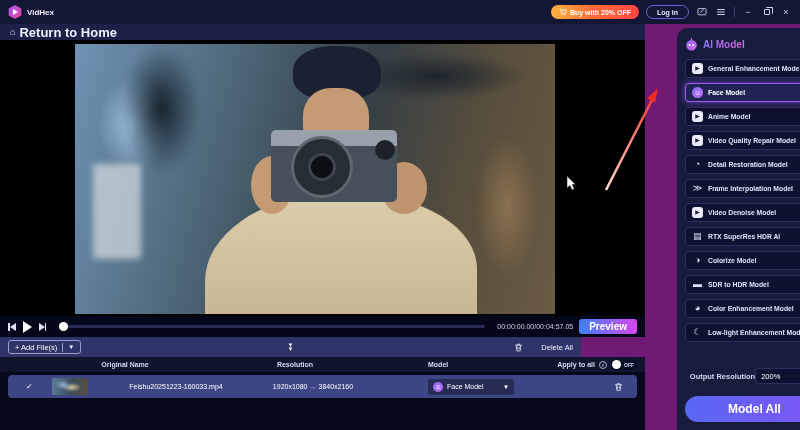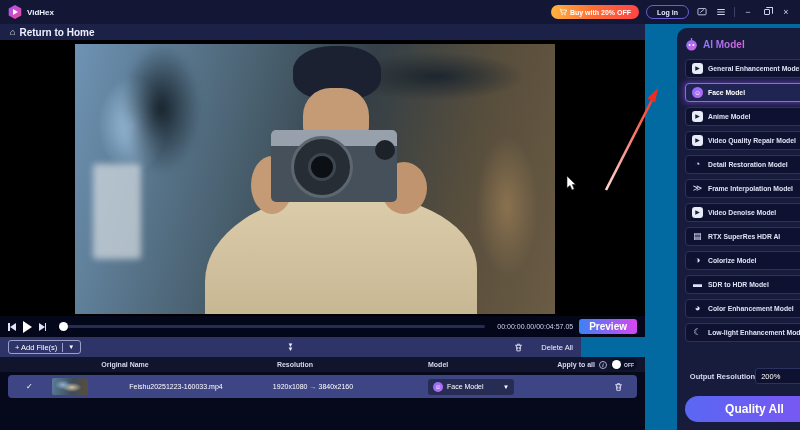--- a/index.html
+++ b/index.html
@@ -1,19 +1,19 @@
 <!DOCTYPE html>
 <html><head>
 <meta charset="utf-8">
 <style>
   * { box-sizing: border-box; margin: 0; padding: 0; }
   html,body { background:#000; }
   .app {
     position: relative; width: 800px; height: 430px; overflow: hidden;
-    font-family: "Liberation Sans", sans-serif; background:#0369a1; color:#e8eaf8;
+    font-family: "Liberation Sans", sans-serif; background:#701a75; color:#e8eaf8;
     -webkit-font-smoothing: antialiased;
   }
   
   .titlebar { position:absolute; left:0; top:0; width:800px; height:24px; background:#131735;
     display:flex; align-items:center; justify-content:space-between; padding:0 8px; z-index:6; }
   .logo-wrap { display:flex; align-items:center; gap:5px; }
   .logo-hex { width:14px; height:14px; background:linear-gradient(135deg,#a855f7,#ec4899);
     clip-path:polygon(50% 0,95% 25%,95% 75%,50% 100%,5% 75%,5% 25%); display:flex; align-items:center; justify-content:center; }
   .logo-play { width:0; height:0; border-left:5px solid #fff; border-top:3px solid transparent; border-bottom:3px solid transparent; margin-left:1px; }
   .app-name { font-size:8px; font-weight:bold; color:#eef0ff; }
@@ -25,21 +25,21 @@
     color:#e8eaff; font-size:7px; font-weight:bold; cursor:pointer; font-family:"Liberation Sans",sans-serif; }
   .tb-icon { width:12px; height:12px; display:flex; align-items:center; justify-content:center; color:#cfd3ec; }
   .tb-sep { width:1px; height:10px; background:#3a4068; }
   .win-btn { width:12px; height:12px; display:flex; align-items:center; justify-content:center; color:#cfd3ec; font-size:9px; }
   .max-shape { width:6px; height:6px; border:1px solid #cfd3ec; border-radius:1px; position:relative; }
   .max-shape::before { content:""; position:absolute; left:1px; top:-3px; width:6px; height:6px; border:1px solid #cfd3ec; border-left:none; border-bottom:none; border-radius:1px; }
   
   .navbar { position:absolute; left:0; top:24px; width:645px; height:16px; background:#1c2247;
     display:flex; align-items:center; gap:4px; padding:0 10px; }
   .home-icon { font-size:9px; color:#fff; line-height:1; }
-  .nav-label { font-size:10px; color:#eef0ff; font-weight:bold; }
+  .nav-label { font-size:13px; color:#eef0ff; font-weight:bold; }
   
   .stage { position:absolute; left:0; top:40px; width:645px; height:297px; background:#000; }
   .video { position:absolute; left:75px; top:4px; width:480px; height:270px; overflow:hidden;
     background:
       radial-gradient(closest-side at 75% 12%, #1d262e, rgba(0,0,0,0) 75%),
       radial-gradient(closest-side at 12% 30%, #9fc3e2, rgba(0,0,0,0) 60%),
       radial-gradient(closest-side at 90% 60%, #8a714f, rgba(0,0,0,0) 65%),
       linear-gradient(105deg,#6e93b4 0%, #49606f 35%, #343f46 55%, #584e3c 78%, #6a5b44 100%);
   }
   .video .blurred { filter: blur(3px); }
@@ -346,21 +346,21 @@
       </div>
     <div class="sb-bottom">
       <div class="out-row">
         <span class="out-label">Output Resolution</span>
         <span class="out-select">
           <span>200%</span>
           <span class="caret">▼</span>
         </span>
       </div>
       <button class="export-btn">
-        <span>Quality All</span>
+        <span>Model All</span>
         <span class="export-gear">⚙</span>
       </button>
     </div>
   </aside>
 
   <svg class="overlay-svg" style="left:592px; top:80px;" width="80" height="118" viewBox="0 0 80 118">
     <defs>
         <linearGradient id="ag" gradientUnits="userSpaceOnUse" x1="14" y1="110" x2="66" y2="10">
       <stop offset="0" stop-color="#ffd8cf"></stop>
           <stop offset="1" stop-color="#ef2c1e"></stop>

